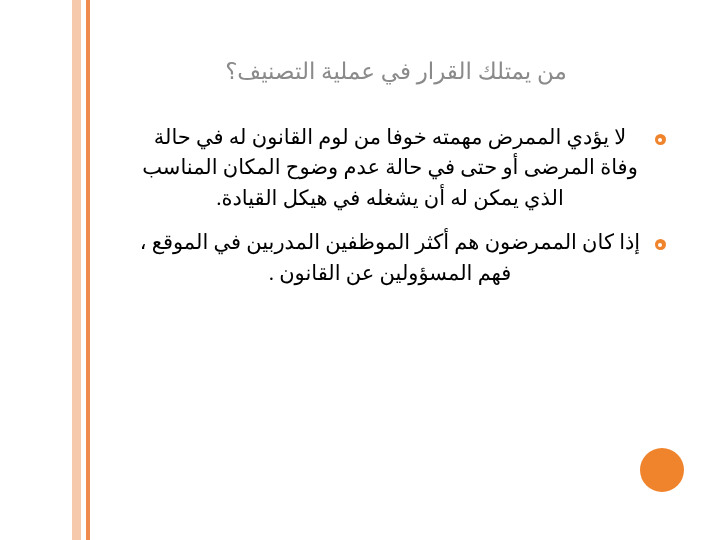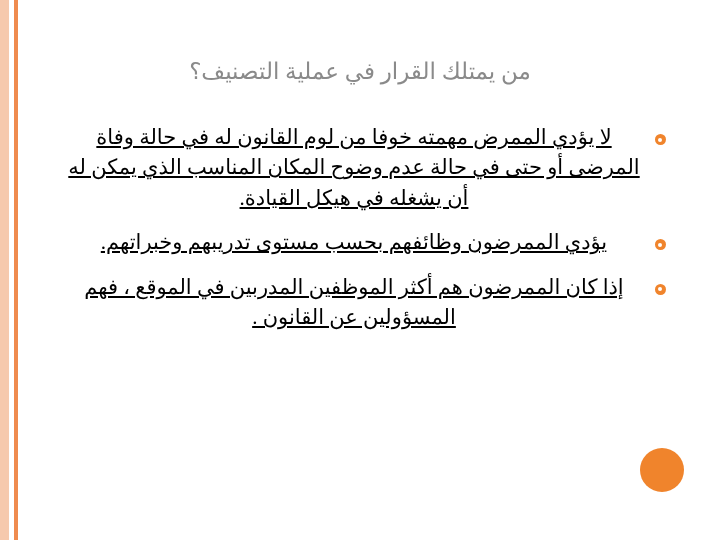--- a/index.html
+++ b/index.html
@@ -8,21 +8,21 @@
   }
   body {
     width: 720px;
     height: 540px;
     background: #ffffff;
     font-family: "Liberation Serif", "DejaVu Serif", serif;
     overflow: hidden;
   }
   .slide {
     position: relative;
-    width: 720px;
+    width: 648px;
     height: 540px;
     background: #ffffff;
     box-sizing: border-box;
     overflow: hidden;
   }
   
   .edge-band {
     position: absolute;
     top: 0;
     bottom: 0;
@@ -64,21 +64,20 @@
     letter-spacing: 0.5px;
     line-height: 1.2;
   }
 
   .content {
     position: absolute;
     top: 122px;
     right: 50px;
     left: 62px;
     direction: rtl;
-    text-decoration: underline;
   }
 
   .bullet-row {
     display: flex;
     flex-direction: row;
     align-items: flex-start;
     margin-bottom: 14px;
   }
   .bullet-marker {
     flex: 0 0 auto;
@@ -132,26 +131,20 @@
 
   <div class="content">
 
     <div class="bullet-row">
       <div class="bullet-marker">
         <span class="marker-dot"></span>
       </div>
       <div class="bullet-text">لا يؤدي الممرض مهمته خوفا من لوم القانون له في حالة وفاة المرضى أو حتى في حالة عدم وضوح المكان المناسب الذي يمكن له أن يشغله في هيكل القيادة.</div>
     </div>
 
-    <div class="bullet-row">
-      <div class="bullet-marker">
-        <span class="marker-dot"></span>
-      </div>
-      <div class="bullet-text">يؤدي الممرضون وظائفهم بحسب مستوى تدريبهم وخبراتهم.</div>
-    </div>
 
     <div class="bullet-row">
       <div class="bullet-marker">
         <span class="marker-dot"></span>
       </div>
       <div class="bullet-text">إذا كان الممرضون هم أكثر الموظفين المدربين في الموقع ، فهم المسؤولين عن القانون .</div>
     </div>
 
   </div>
 </div>

